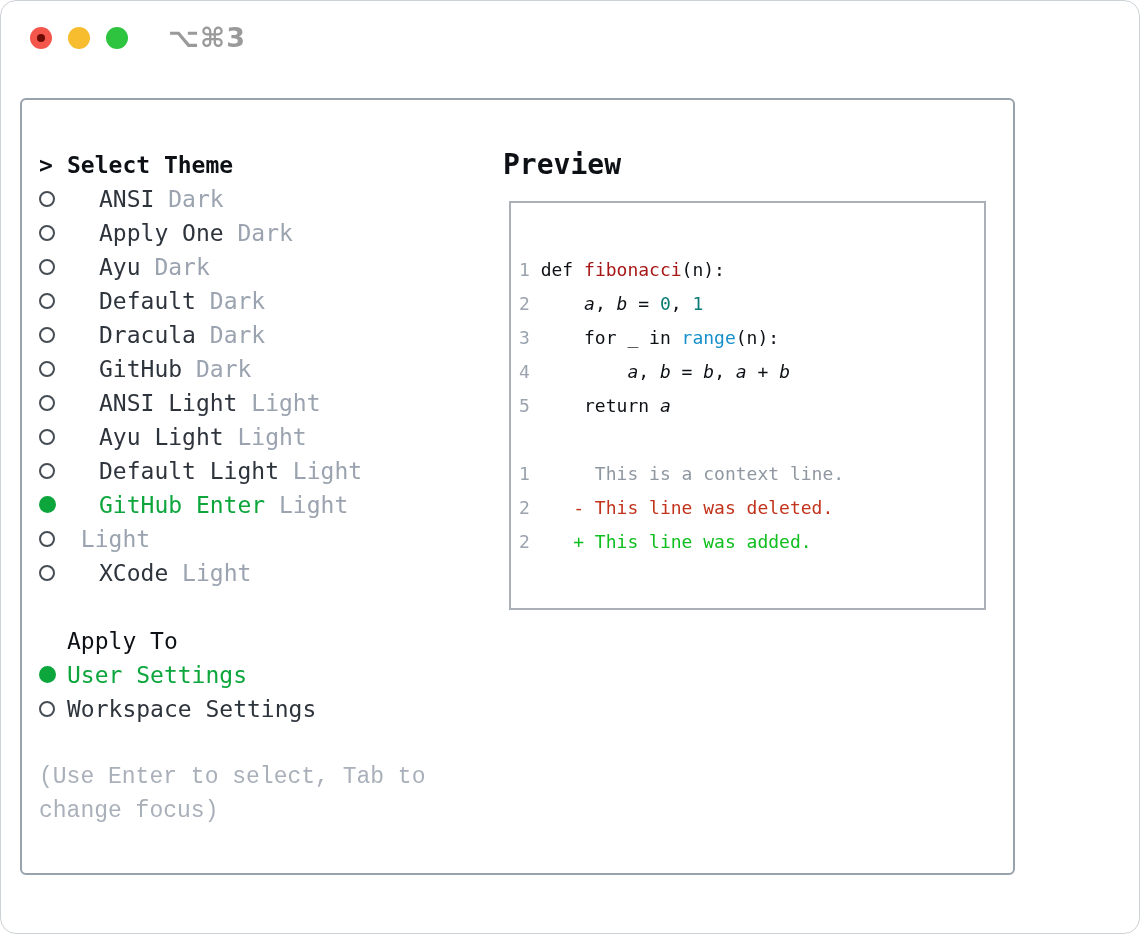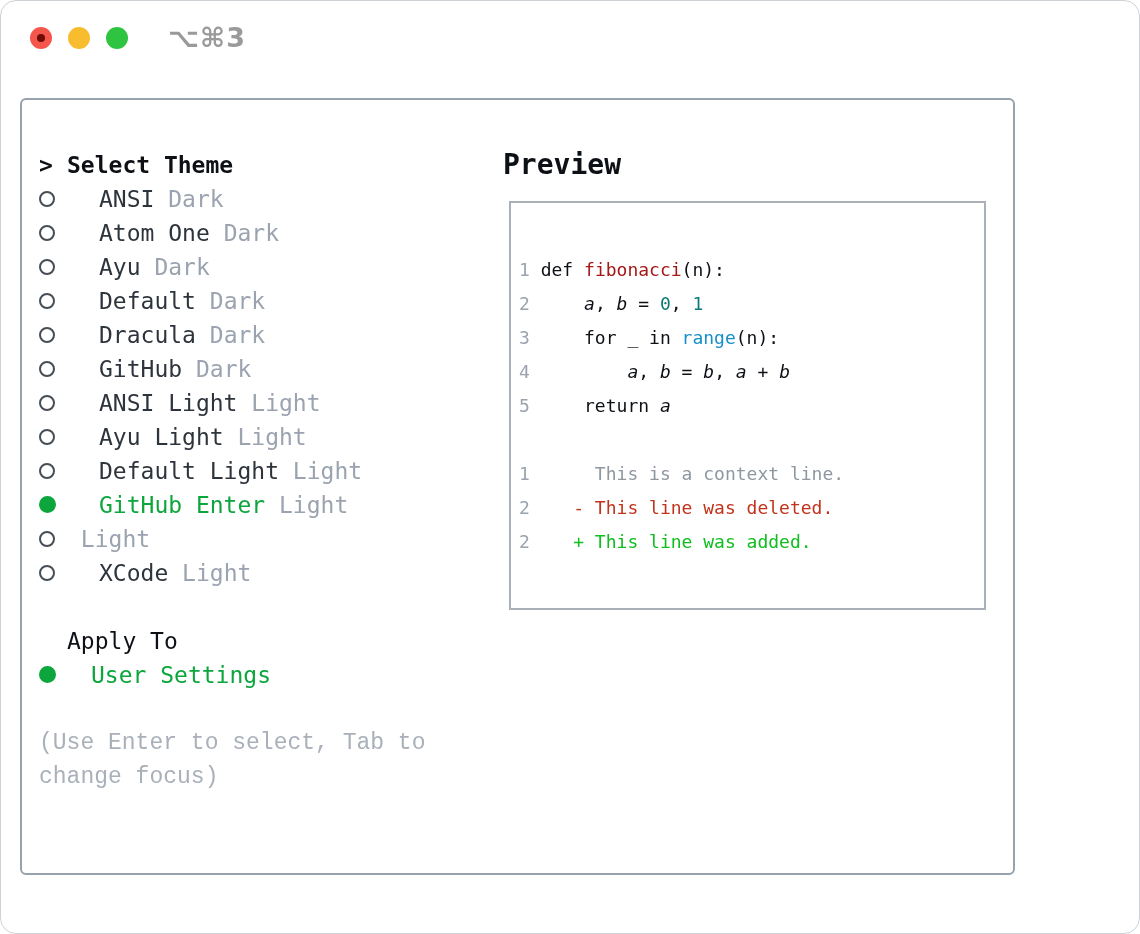--- a/index.html
+++ b/index.html
@@ -41,21 +41,21 @@
   .radio{
     display:inline-block;width:12px;height:12px;border-radius:50%;
     border:2px solid #464d55;box-sizing:content-box;
   }
   .radio.sel{background:var(--accent-green);border-color:var(--accent-green);width:13px;height:13px;}
   .t-name{color:var(--text-dark);margin-left:32px;}
   .t-name.sel{color:var(--accent-green);}
   .t-variant{color:var(--muted);}
   .apply-label{color:var(--text-black);}
   .opt-name{color:var(--text-dark);}
-  .opt-name.sel{color:var(--accent-green);margin-left:24px;}
+  .opt-name.sel{color:var(--accent-green);}
   .spacer{height:34px;}
   .hint{width:430px;color:var(--hint);white-space:normal;line-height:34px;font-family:Liberation Mono, monospace;}
 
   
   .preview-header{
     position:absolute;left:481px;top:48px;font-size:28px;line-height:34px;
     font-weight:bold;color:var(--text-black);
   }
   .preview-box{
     position:absolute;left:487px;top:101px;width:477px;height:409px;
@@ -90,41 +90,42 @@
 
   <div class="panel">
 
     <div class="left-col">
       <div class="row">
         <span class="pre hdr-prefix">&gt;</span><span class="hdr-label">Select Theme</span>
       </div>
 
       <div id="theme-list">
           <div class="row"><span class="pre"><span class="radio"></span></span><span class="t-name">ANSI</span><span class="t-variant"> Dark</span></div>
-          <div class="row"><span class="pre"><span class="radio"></span></span><span class="t-name">Atom One</span><span class="t-variant"> Dark</span></div>
+          <div class="row"><span class="pre"><span class="radio"></span></span><span class="t-name">Apply One</span><span class="t-variant"> Dark</span></div>
           <div class="row"><span class="pre"><span class="radio"></span></span><span class="t-name">Ayu</span><span class="t-variant"> Dark</span></div>
           <div class="row"><span class="pre"><span class="radio"></span></span><span class="t-name">Default</span><span class="t-variant"> Dark</span></div>
           <div class="row"><span class="pre"><span class="radio"></span></span><span class="t-name">Dracula</span><span class="t-variant"> Dark</span></div>
           <div class="row"><span class="pre"><span class="radio"></span></span><span class="t-name">GitHub</span><span class="t-variant"> Dark</span></div>
           <div class="row"><span class="pre"><span class="radio"></span></span><span class="t-name">ANSI Light</span><span class="t-variant"> Light</span></div>
           <div class="row"><span class="pre"><span class="radio"></span></span><span class="t-name">Ayu Light</span><span class="t-variant"> Light</span></div>
           <div class="row"><span class="pre"><span class="radio"></span></span><span class="t-name">Default Light</span><span class="t-variant"> Light</span></div>
           <div class="row"><span class="pre"><span class="radio sel"></span></span><span class="t-name sel">GitHub Enter</span><span class="t-variant"> Light</span></div>
           <div class="row"><span class="pre"><span class="radio"></span></span><span class="t-variant"> Light</span></div>
           <div class="row"><span class="pre"><span class="radio"></span></span><span class="t-name">XCode</span><span class="t-variant"> Light</span></div>
         </div>
 
       <div class="spacer"></div>
 
       <div class="row">
         <span class="pre"></span><span class="apply-label">Apply To</span>
       </div>
 
       <div id="apply-list">
           <div class="row"><span class="pre"><span class="radio sel"></span></span><span class="opt-name sel">User Settings</span></div>
+          <div class="row"><span class="pre"><span class="radio"></span></span><span class="opt-name">Workspace Settings</span></div>
         </div>
 
       <div class="spacer"></div>
 
       <div class="hint">(Use Enter to select, Tab to change focus)</div>
     </div>
 
     <div class="preview-header">Preview</div>
 
     <div class="preview-box">

